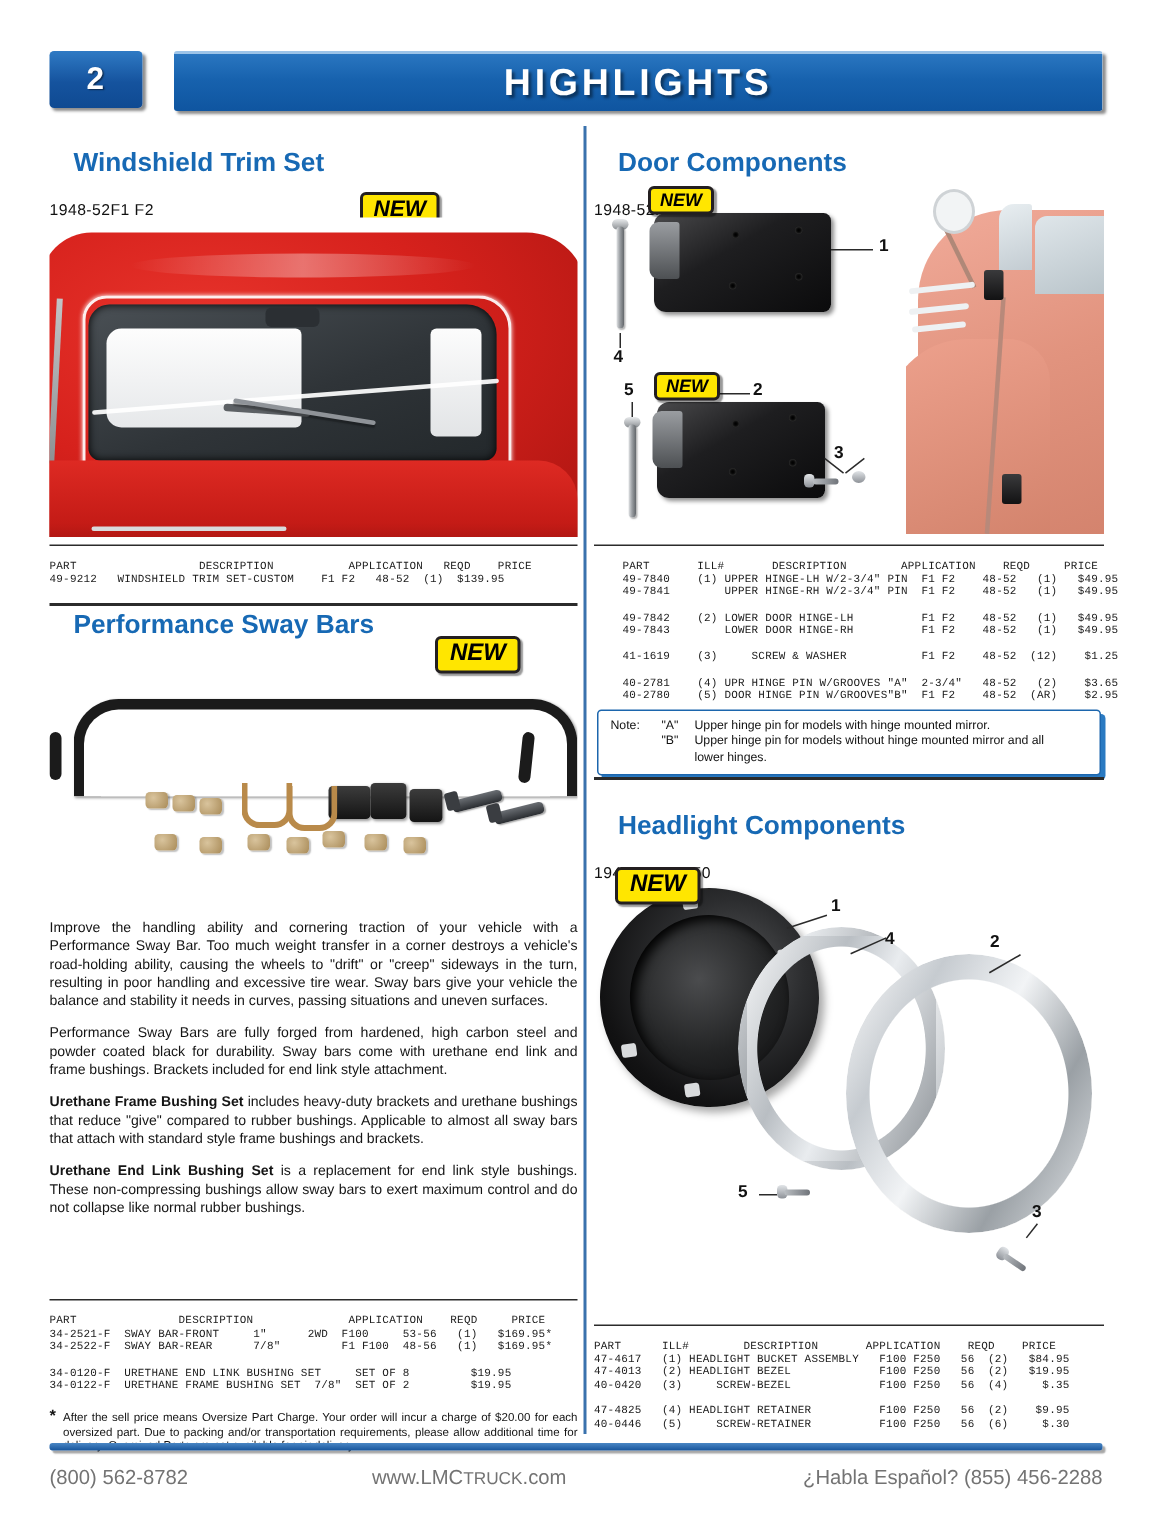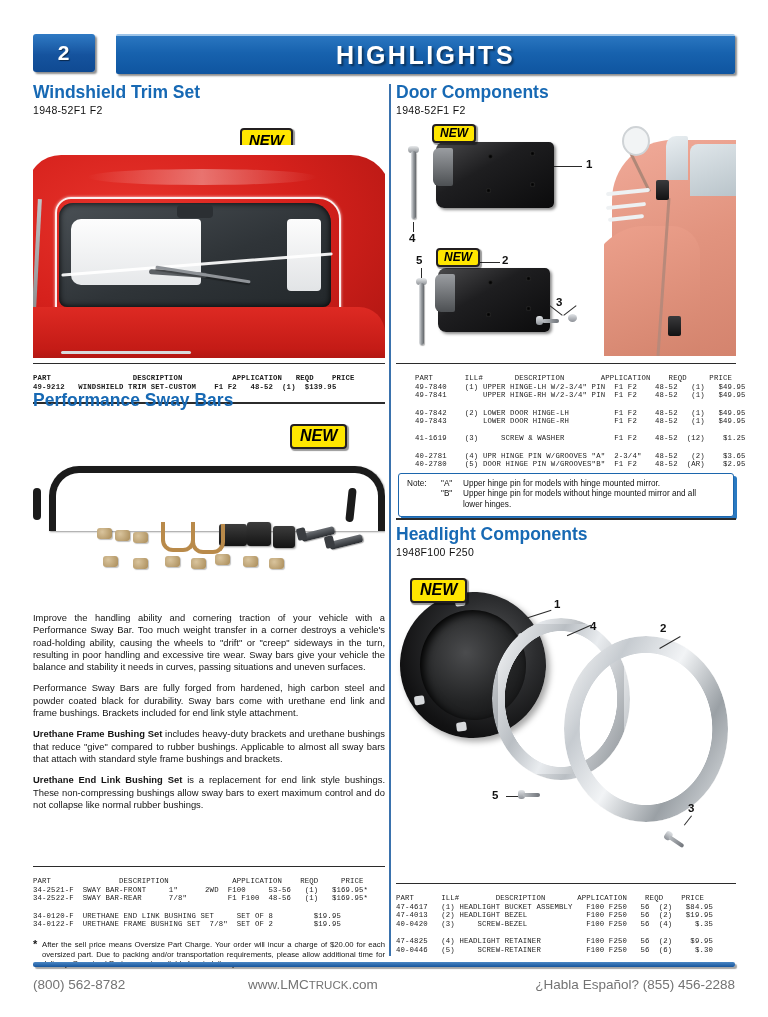--- a/index.html
+++ b/index.html
@@ -21,21 +21,21 @@
      display:flex;align-items:center;justify-content:center;}
   .hdrbar span{color:#fff;font-weight:bold;font-size:25px;letter-spacing:2.5px;
      text-shadow:2px 2px 2px rgba(0,0,0,.45);}
 
   
   .colL{position:absolute;left:33px;top:82px;width:352px;}
   .colR{position:absolute;left:396px;top:82px;width:340px;}
   .vrule{position:absolute;left:389px;top:84px;width:2px;height:872px;background:#3a72ad;}
 
   
-  .sect-title{color:#1769b4;font-weight:bold;font-size:17.5px;line-height:20px;margin:0;}
+  .sect-title{color:#1769b4;font-weight:bold;font-size:17.5px;line-height:20px;margin:16px;}
   .sect-sub{font-size:10.5px;color:#111;margin:2px 0 0 0;letter-spacing:.3px;}
   .sect-sub b{font-weight:normal;}
 
   
   .newbadge{background:#ffe600;border:2px solid #231f20;border-radius:4px;
     color:#000;font-weight:bold;font-style:italic;display:inline-block;
     box-shadow:1.5px 1.5px 1px rgba(0,0,0,.4);text-align:center;}
 
   
   .ptable{font-family:"Liberation Mono","DejaVu Sans Mono",monospace;
@@ -229,21 +229,21 @@
       <div class="ws-trimmid"></div>
       <div class="ws-apost"></div>
       <div class="ws-wiper2"></div>
       <div class="ws-wiper"></div>
       <div class="ws-hood"></div>
       <div class="ws-hoodtrim"></div>
       <div class="ws-hi"></div>
     </div>
   </div>
 
-  <div style="position:absolute;left:33px;top:363px;width:352px;font-weight:bold;">
+  <div style="position:absolute;left:33px;top:363px;width:352px;">
     <div class="hr-thin"></div>
     <div class="ptable" style="padding:1.5px 0 1.5px 0;">
 <span>PART                  DESCRIPTION           APPLICATION   REQD    PRICE</span>
 <span>49-9212   WINDSHIELD TRIM SET-CUSTOM    F1 F2   48-52  (1)  $139.95</span>
     </div>
     <div class="hr-thick"></div>
   </div>
 
   <h2 class="sect-title" style="position:absolute;left:33px;top:390px;">Performance Sway Bars</h2>
 

